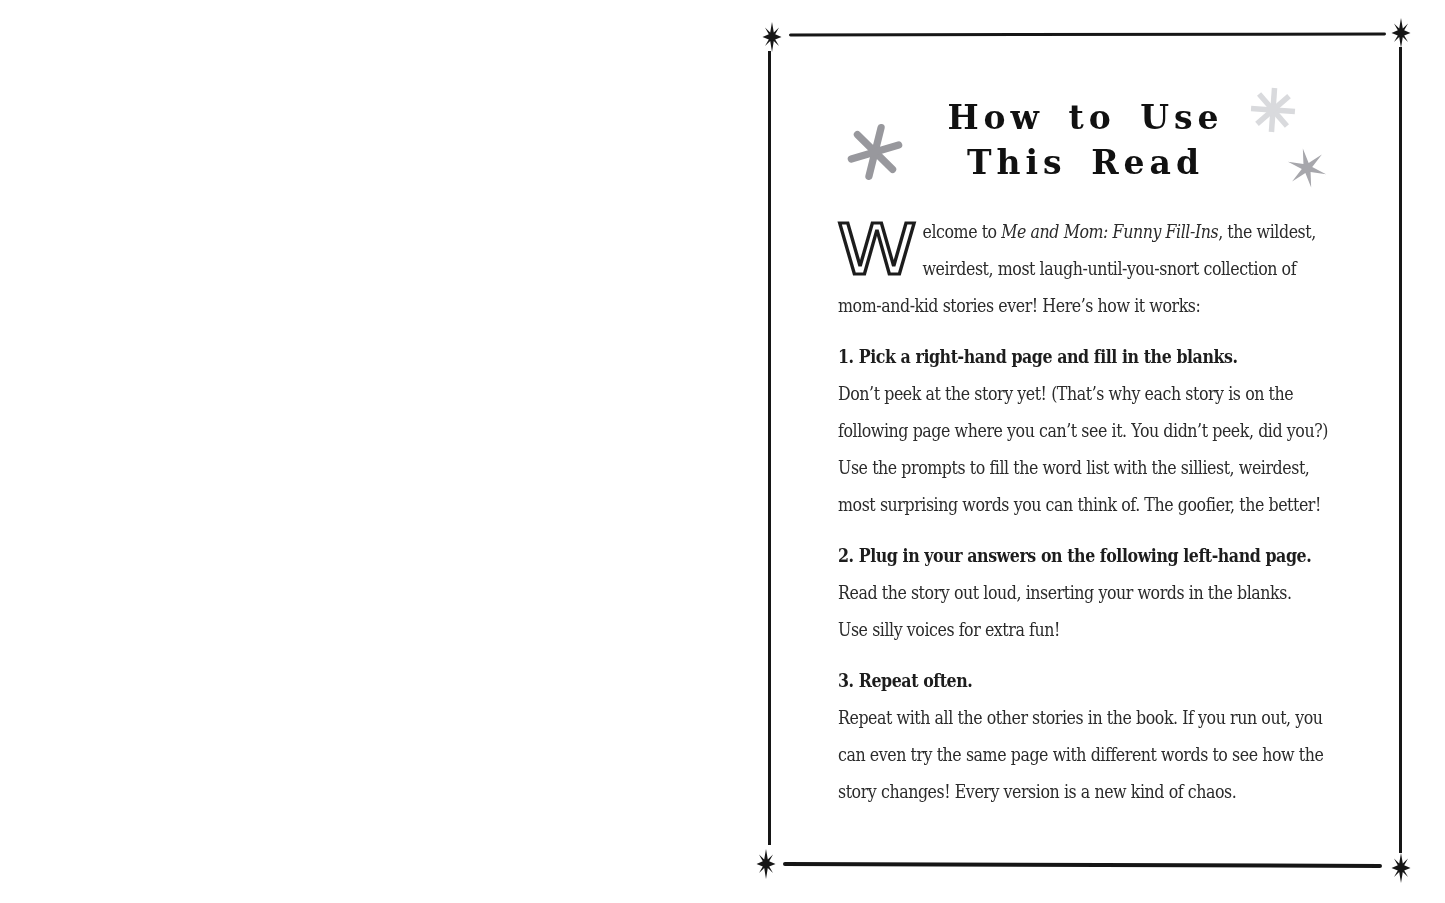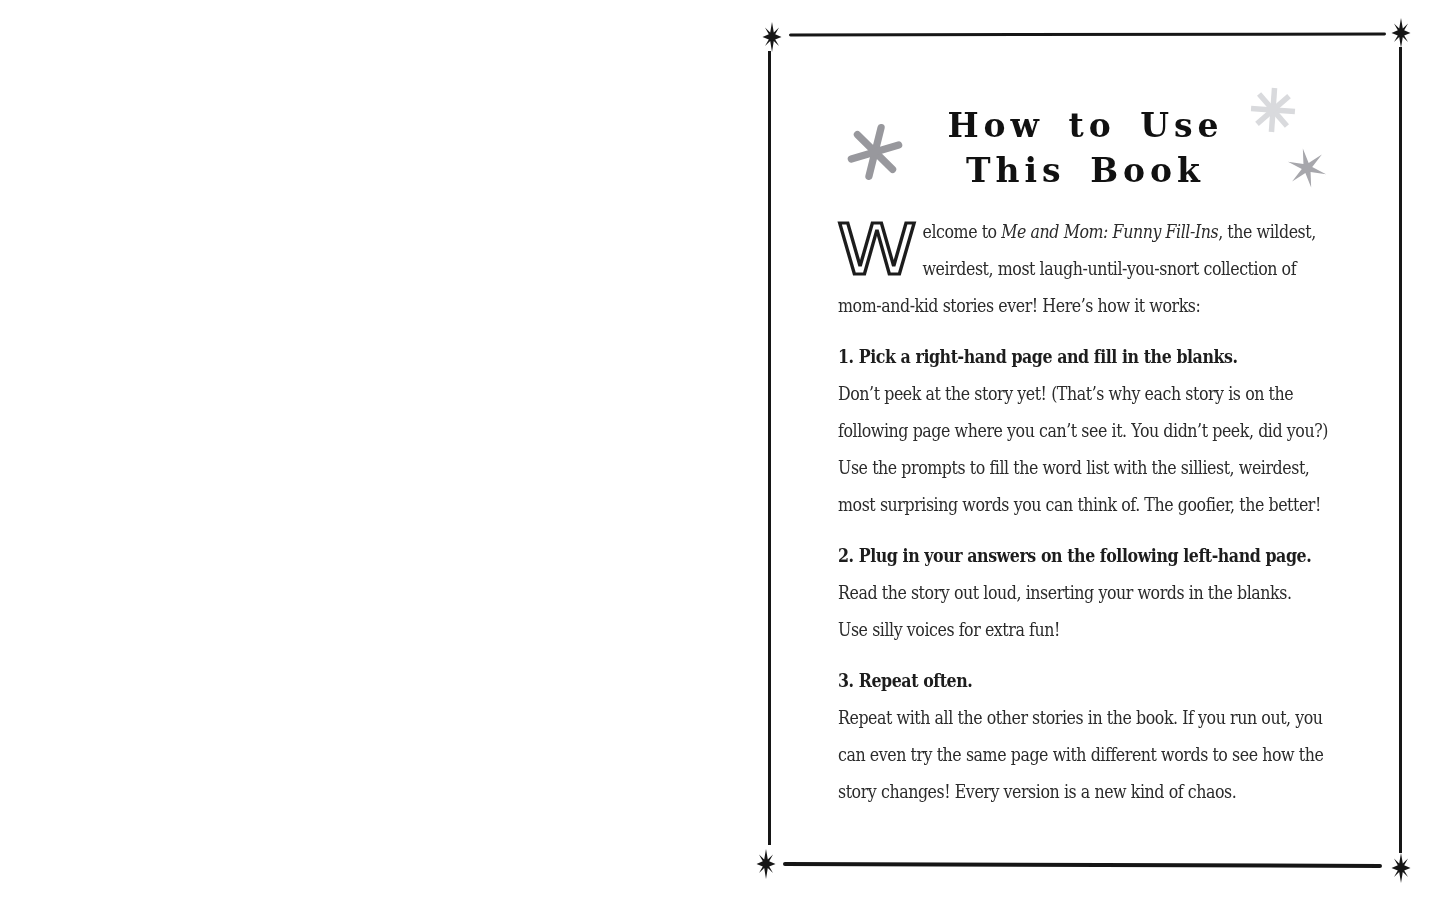--- a/index.html
+++ b/index.html
@@ -20,21 +20,21 @@
   .c-tl { left:-10px; top:-13px; }
   .c-tr { left:619px; top:-17px; }
   .c-bl { left:-16px; top:814px; }
   .c-br { left:619px; top:818px; }
   .decor { position:absolute; }
   .star-large    { left:76px;  top:88px; }
   .star-asterisk { left:480px; top:52px; }
   .star-small    { left:517px; top:113px; }
 
   .title {
-    position:absolute; left:0; top:68px; width:631px; text-align:center;
+    position:absolute; left:0; top:60px; width:631px; text-align:center;
     font-weight:700; font-size:33px; line-height:45px;
     letter-spacing:5px; word-spacing:8px; color:#111111;
   }
   .text-block {
     position:absolute; left:68px; top:178px; width:600px;
     font-size:18px; letter-spacing:-0.5px; color:#2b2b2b;
     transform:scaleX(0.88); transform-origin:0 0;
   }
   .line { line-height:37px; white-space:nowrap; }
   .heading { line-height:37px; white-space:nowrap; font-weight:700; color:#1d1d1d; margin-top:14px; }
@@ -80,21 +80,21 @@
       <line x1="8" y1="8" x2="38" y2="38"></line>
       <line x1="8" y1="38" x2="38" y2="8"></line>
     </g>
   </svg>
   <svg class="decor star-small" width="40" height="40" viewBox="0 0 30 30">
     <path fill="#a7a7ac" transform="rotate(-12 15 15)" d="M15,0 L17,11.5 L28,7.5 L19,15 L28,22.5 L17,18.5 L15,30 L13,18.5 L2,22.5 L11,15 L2,7.5 L13,11.5 Z"></path>
   </svg>
 
   <div class="title">
     <div>How to Use</div>
-    <div>This Book</div>
+    <div>This Read</div>
   </div>
 
   <div class="text-block">
 
     <div class="intro">
       <span class="dropcap-wrap">
         <svg width="96" height="64" viewBox="0 0 96 64">
           <text x="2" y="56" font-family="DejaVu Sans, sans-serif" font-size="70" fill="#ffffff" stroke="#1c1c1c" stroke-width="3" textLength="90" lengthAdjust="spacingAndGlyphs">W</text>
         </svg>
       </span>

